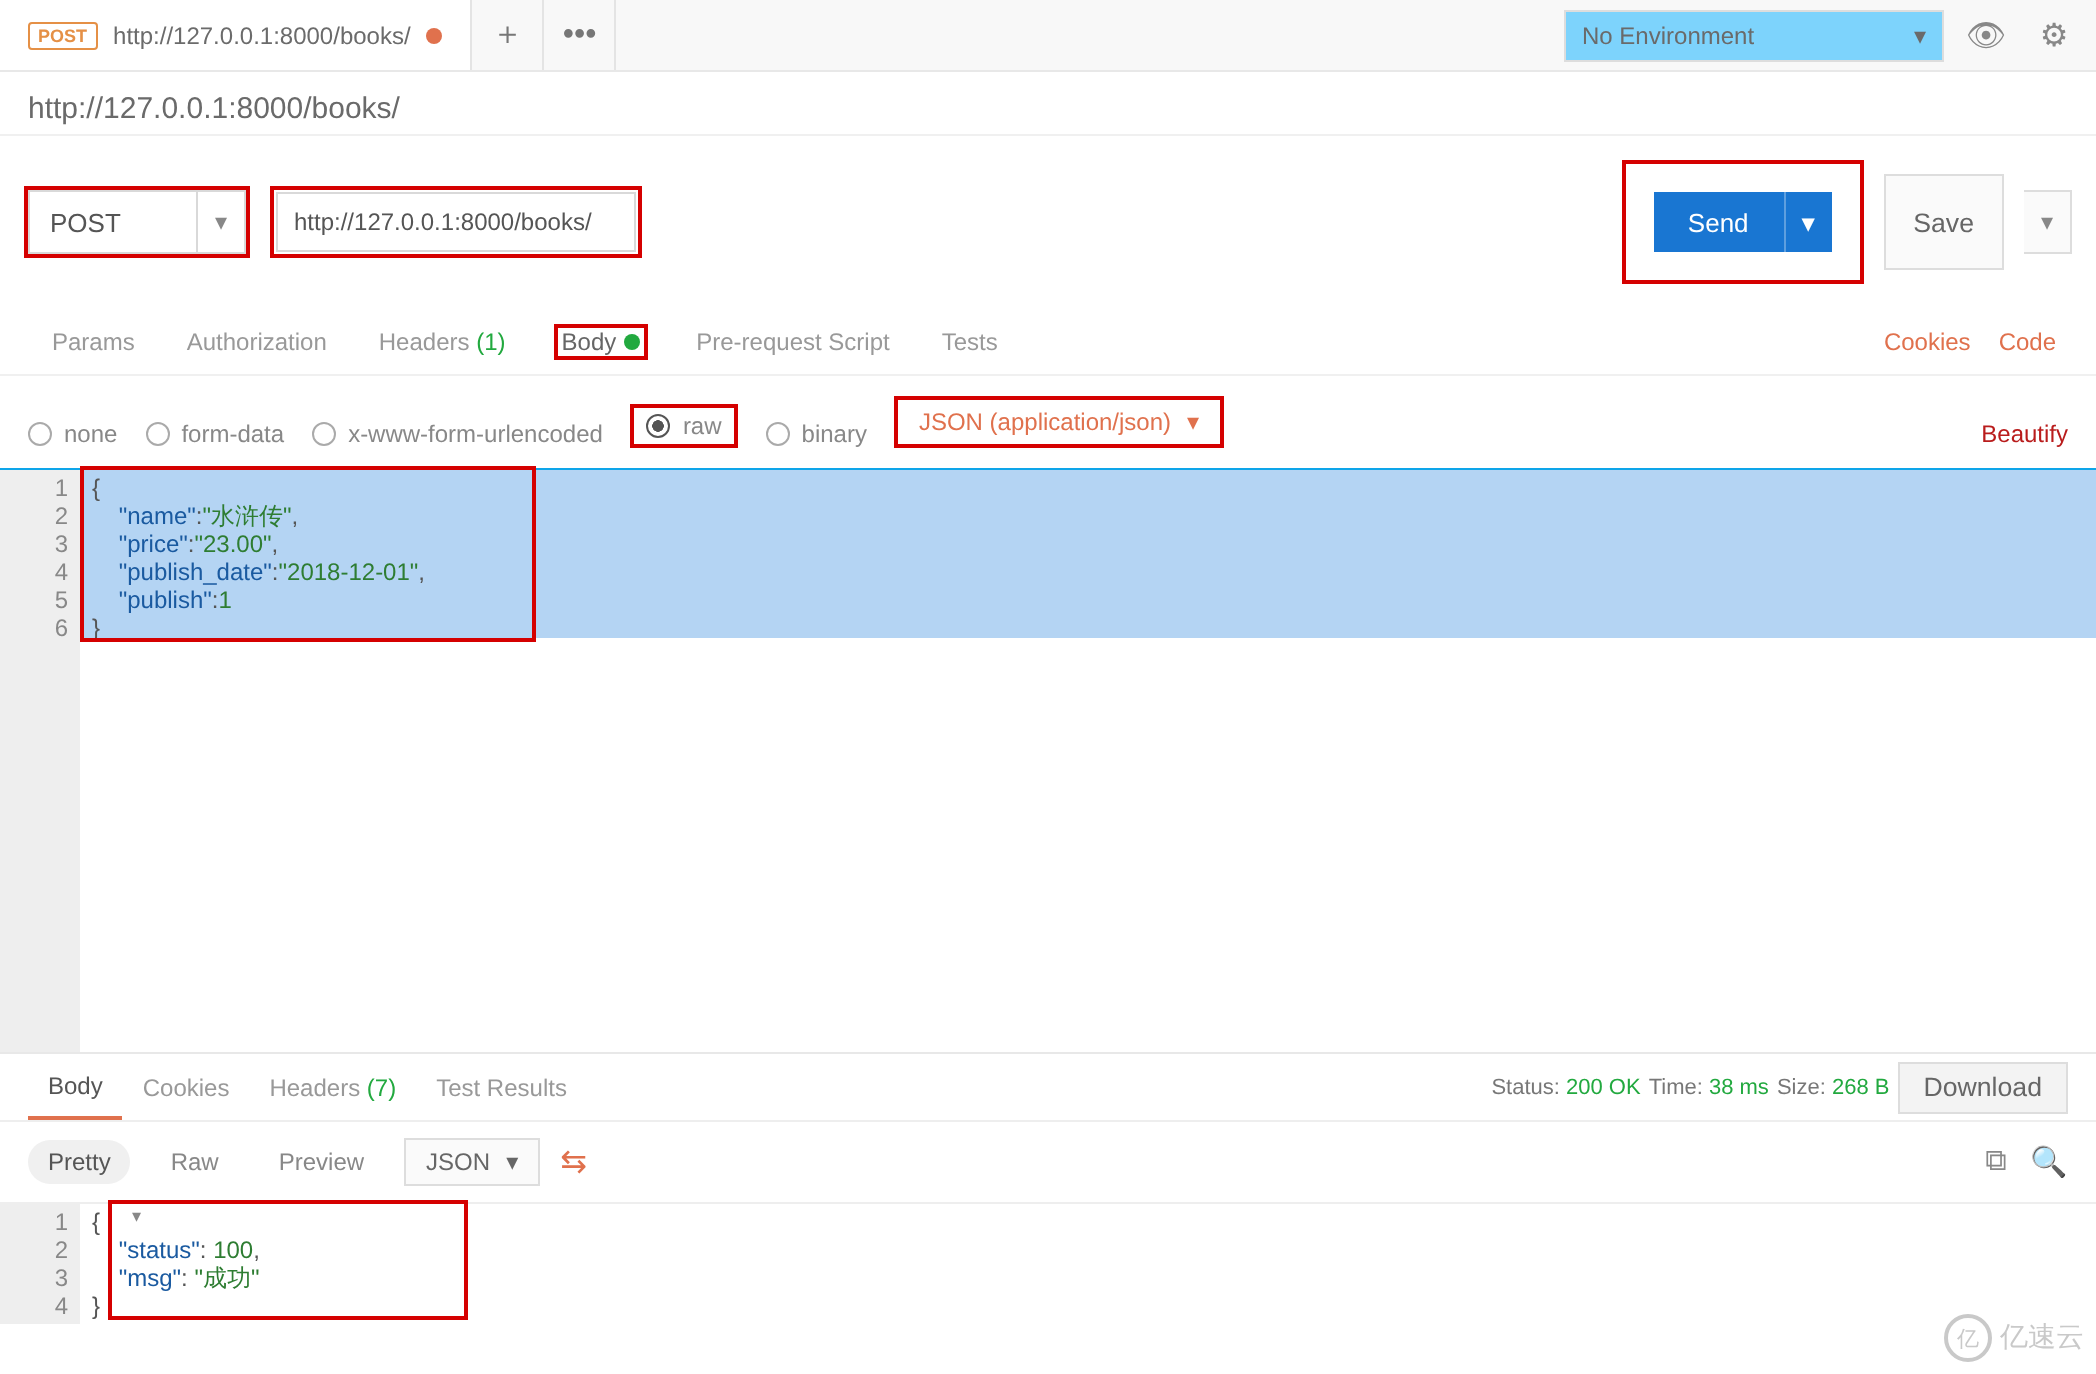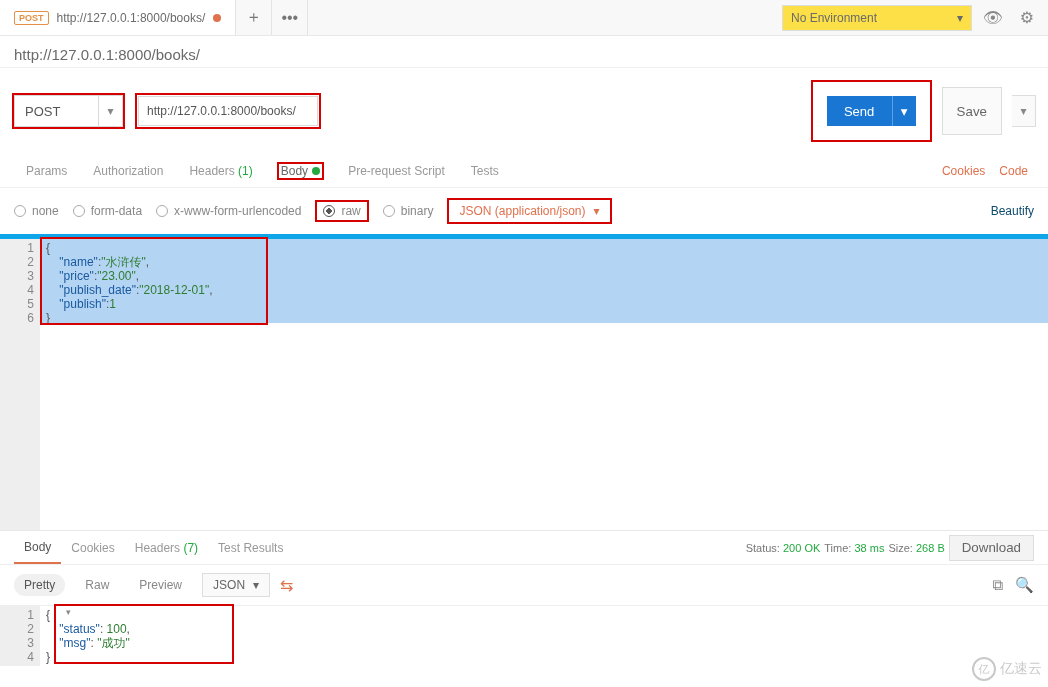--- a/index.html
+++ b/index.html
@@ -6,21 +6,21 @@
 body { background: #fff; width: 1048px; height: 687px; overflow: hidden; color: #333; font-size: 12px; position: relative; }
 
 
 .top-bar { height: 36px; background: #f8f8f8; border-bottom: 1px solid #e8e8e8; display: flex; align-items: stretch; }
 .tab-item { display: flex; align-items: center; padding: 0 14px; gap: 8px; border-right: 1px solid #e4e4e4; background: #fff; }
 .tab-method-badge { font-size: 9px; font-weight: 700; color: #e59046; border: 1px solid #e59046; padding: 1px 4px; border-radius: 2px; }
 .tab-title { color: #6b6b6b; font-size: 12px; }
 .tab-dot { width: 8px; height: 8px; border-radius: 50%; background: #e0714d; }
 .tab-plus, .tab-dots { width: 36px; display: flex; align-items: center; justify-content: center; color: #777; font-size: 16px; border-right: 1px solid #e4e4e4; cursor: pointer; }
 .top-right { margin-left: auto; display: flex; align-items: center; gap: 8px; padding-right: 8px; }
-.env-select { width: 190px; height: 26px; border: 1px solid #ddd; background: #fde047; display: flex; align-items: center; padding: 0 8px; color: #6a6a6a; justify-content: space-between; }
+.env-select { width: 190px; height: 26px; border: 1px solid #ddd; background: #7dd3fc; display: flex; align-items: center; padding: 0 8px; color: #6a6a6a; justify-content: space-between; }
 .eye-icon, .gear-icon { width: 26px; height: 26px; display: flex; align-items: center; justify-content: center; cursor: pointer; color: #888; font-size: 16px; }
 
 
 .req-header { padding: 10px 12px 4px 14px; border-bottom: 1px solid #f0f0f0; }
 .req-title { font-size: 15px; color: #6a6a6a; font-weight: 400; }
 
 
 .req-line { display: flex; gap: 10px; padding: 12px 12px; align-items: center; }
 .method-wrap { display: flex; border: 2px solid #d50000; }
 .method-select { width: 85px; height: 32px; border: 1px solid #d9d9d9; display: flex; align-items: center; padding: 0 10px; color: #555; font-size: 13px; background: #fff; }
@@ -40,27 +40,27 @@
 .req-tab { padding: 8px 12px; color: #999; font-size: 12px; cursor: pointer; }
 .req-tab .count { color: #22a93f; }
 .req-tab.active { padding: 6px 10px; }
 .body-active-wrap { border: 2px solid #d50000; padding: 0px 2px; display: inline-flex; align-items: center; border-bottom: 2px solid #d50000; }
 .body-label { color: #666; }
 .body-dot { width: 8px; height: 8px; border-radius: 50%; background: #22a93f; margin-left: 4px; }
 .req-tabs .spacer { flex: 1; }
 .req-tabs .right-link { color: #e0714d; font-size: 12px; padding: 0 6px; cursor: pointer; }
 
 
-.body-types { display: flex; align-items: center; gap: 14px; padding: 10px 14px; border-bottom: 5px solid #0ea5e9; }
+.body-types { display: flex; align-items: flex-end; gap: 14px; padding: 10px 14px; border-bottom: 1px solid #0ea5e9; }
 .bt-option { display: flex; align-items: center; gap: 6px; color: #888; font-size: 12px; cursor: pointer; }
 .bt-radio { width: 12px; height: 12px; border-radius: 50%; border: 1px solid #aaa; display: inline-block; }
 .bt-radio.selected { background: radial-gradient(circle at center, #555 0 40%, #fff 41% 100%); border-color: #555; }
 .raw-wrap { border: 2px solid #d50000; padding: 2px 6px; display: flex; align-items: center; gap: 6px; }
 .json-type-wrap { border: 2px solid #d50000; padding: 4px 10px; color: #e0714d; font-size: 12px; display: flex; align-items: center; gap: 8px; }
-.body-types .beautify { margin-left: auto; color: #0c4a6e; cursor: pointer; }
+.body-types .beautify { margin-left: auto; color: #b91c1c; cursor: pointer; }
 
 
 .editor { display: flex; font-family: Consolas, monospace; font-size: 12px; height: 292px; border-bottom: 1px solid #e8e8e8; }
 .gutter { width: 40px; background: #eee; color: #888; text-align: right; padding: 2px 6px 2px 0; }
 .gutter div { height: 14px; line-height: 14px; }
 .code-area { flex: 1; position: relative; }
 .code-lines { padding: 2px 6px; }
 .code-lines .ln { height: 14px; line-height: 14px; white-space: pre; }
 .highlight-bg { position: absolute; left: 0; right: 0; top: 0; height: 84px; background: #b4d4f3; z-index: 0; }
 .code-border { position: absolute; left: 0px; top: -2px; width: 228px; height: 88px; border: 2px solid #d50000; z-index: 2; pointer-events: none; }

